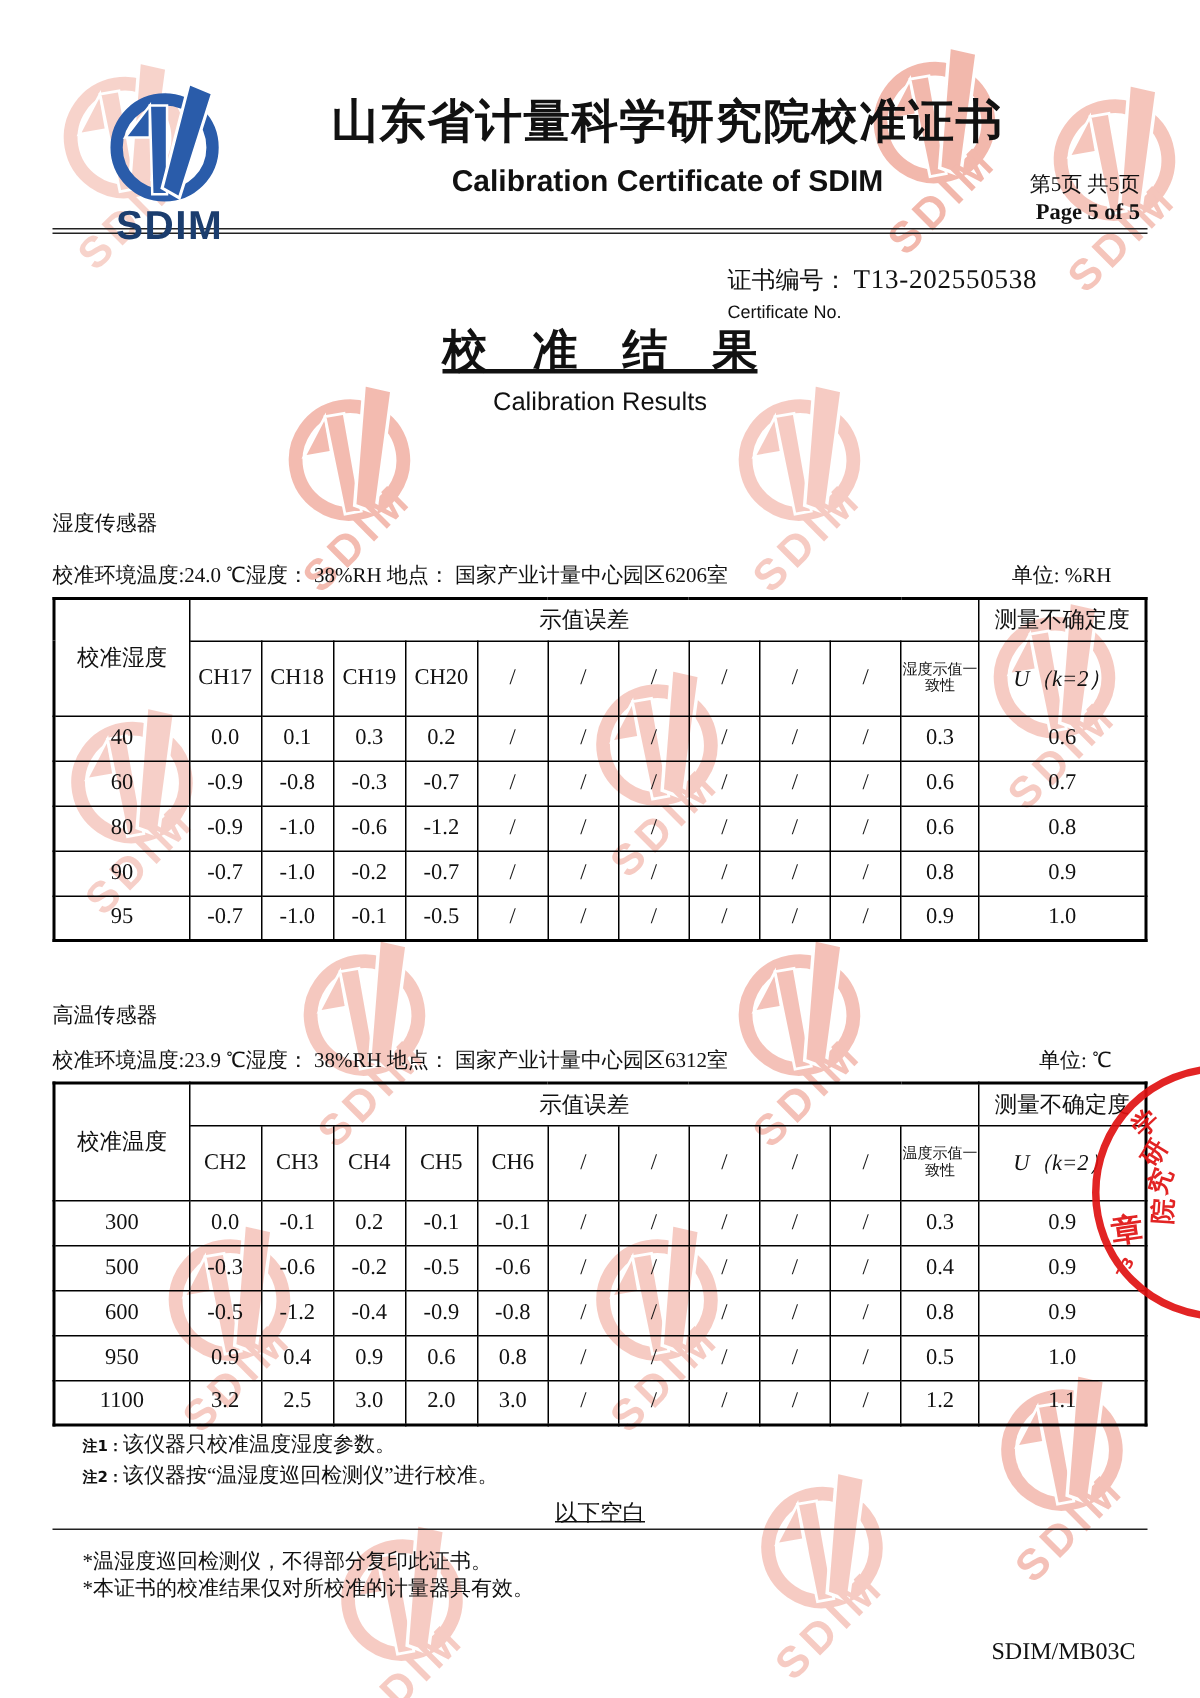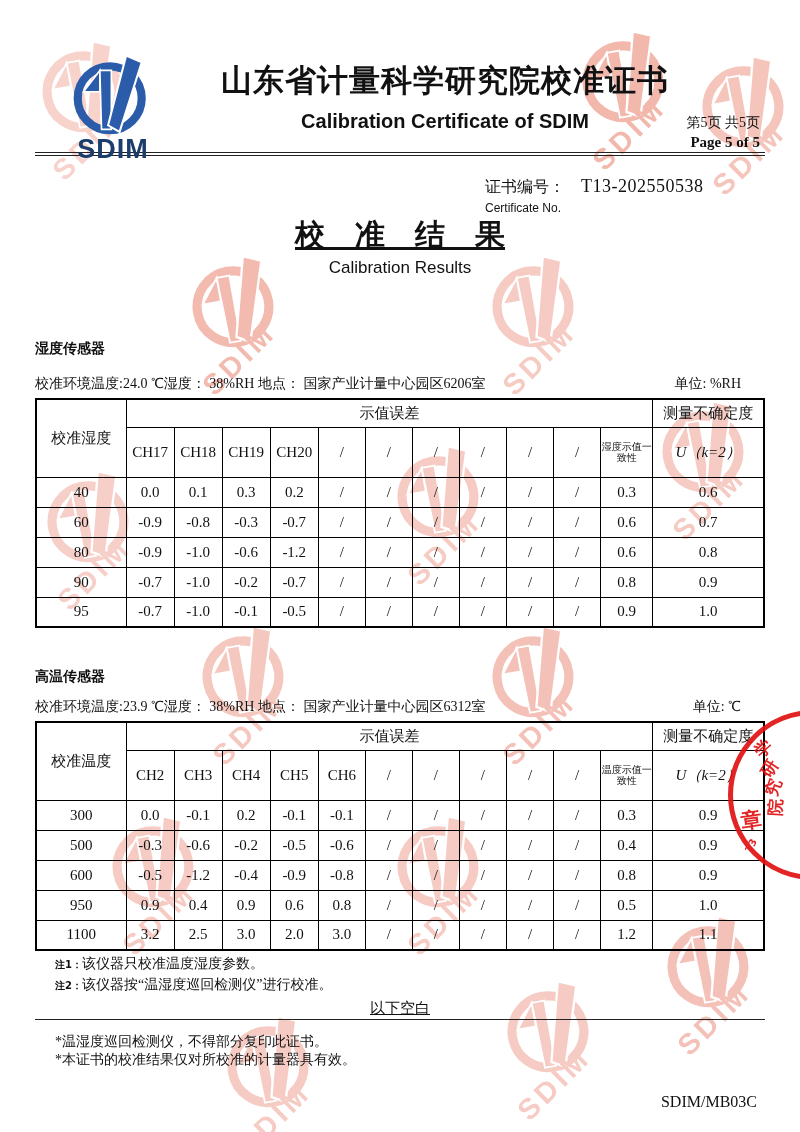--- a/index.html
+++ b/index.html
@@ -29,28 +29,28 @@
   .title-block { position:absolute; left:150px; width:520px; top:8px; text-align:center; }
   .title-zh { font-size:31px; font-weight:bold; letter-spacing:1px; }
   .title-en { font-family:"Liberation Sans", sans-serif; font-weight:bold; font-size:20px; margin-top:8px; }
   .page-info { position:absolute; right:5px; top:62px; text-align:right; }
   .page-info-zh { font-size:14px; }
   .page-info-en { font-size:15px; font-weight:bold; margin-top:2px; }
   .rule-double { height:2px; border-top:1.5px solid #222; border-bottom:1.5px solid #222; }
   
   .cert-block { margin:20px 0 0 450px; }
   .cert-line1 { font-size:16px; }
-  .cert-number { font-size:18px; margin-left:16px; letter-spacing:0.5px; }
+  .cert-number { font-size:18px; margin-left:4px; letter-spacing:0.5px; }
   .cert-line2 { font-family:"Liberation Sans", sans-serif; font-size:12px; margin-top:3px; }
   
   .results-block { text-align:center; margin-top:2px; }
   .results-zh { font-family:"DejaVu Sans", sans-serif; font-weight:bold; font-size:30px; line-height:36px;text-decoration:underline; }
   .results-en { font-family:"Liberation Sans", sans-serif; font-size:17px; margin-top:5px; }
   
-  .section-title { font-size:14px; margin-top:62px;font-weight:bold; }
+  .section-title { font-size:14px; margin-top:62px; }
   .section-title.second { margin-top:40px; }
   .env-line { display:flex; justify-content:space-between; font-size:14px; margin-top:17px; padding-right:24px;font-family:Liberation Serif, serif; }
   .env-line.second { margin-top:12px; }
   
   table.cal { border-collapse:collapse; table-layout:fixed; width:730px; margin-top:5px;
               border:2px solid #000; font-size:15px; }
   table.cal th, table.cal td {
     border:1.5px solid #000; text-align:center; vertical-align:middle;
     padding:0; font-weight:normal; background:transparent;
   }

